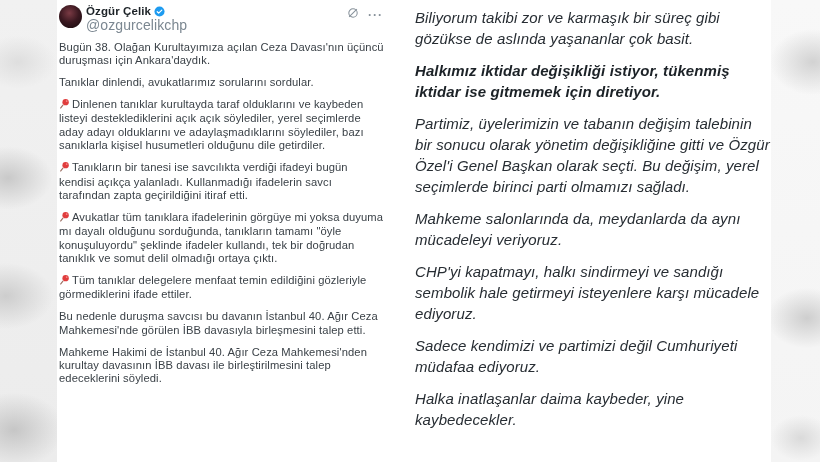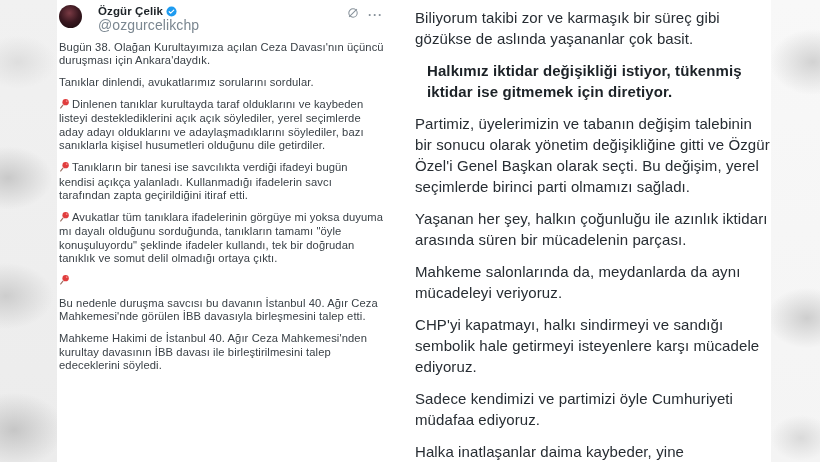--- a/index.html
+++ b/index.html
@@ -35,38 +35,38 @@
   
   .col-left {
     position:absolute; left:57px; top:0; width:332px; padding:5px 4px 0 2px;
     font-size:11.2px; line-height:13.4px; letter-spacing:.1px;
   }
   .tweet-header { display:flex; align-items:flex-start; margin-bottom:8px; }
   .avatar {
     width:23px; height:23px; border-radius:50%; flex:0 0 23px;
     background:radial-gradient(circle at 45% 35%, #7a3a44 0%, #3a1820 48%, #14090c 100%);
   }
-  .author-block { margin-left:16px; flex:1; }
+  .author-block { margin-left:4px; flex:1; }
   .author-line { display:flex; align-items:center; gap:3px; }
   .author-name { font-weight:700; font-size:11.5px; color:#1c2227; }
   .badge svg { display:block; }
   .author-handle { font-size:14px; color:#7b8791; margin-top:1px; }
   .header-actions { display:flex; align-items:center; gap:9px; padding-top:2px; margin-right:2px; }
   .more-dots { color:#87919a; font-size:12px; font-weight:700; letter-spacing:1px; line-height:8px; }
 
   .col-left p { margin:0 0 8.5px; color:#3a4147; }
   .pin { display:inline-block; margin-right:2px; vertical-align:-1px; }
 
   
   .col-right {
     position:absolute; left:415px; top:0; width:357px; padding-top:7px;
     font-size:15px; line-height:21px; letter-spacing:.1px;
   }
-  .col-right p { margin:0 0 11px; color:#272d33; }
-  .col-right p.bold { font-weight:700; color:#1c2227;margin-left:12px; }
+  .col-right p { margin:0 0 11px; color:#272d33;font-style:italic; }
+  .col-right p.bold { font-weight:700; color:#1c2227; }
 </style>
 </head>
 <body>
 
 <div class="blur-strip blur-left"></div>
 <div class="blur-strip blur-right"></div>
 
 <div class="col-left">
   <div class="tweet-header">
     <div class="avatar"></div>
@@ -107,28 +107,27 @@
         </svg></span><span>Tanıkların bir tanesi ise savcılıkta verdiği ifadeyi bugün kendisi açıkça yalanladı. Kullanmadığı ifadelerin savcı tarafından zapta geçirildiğini itiraf etti.</span></p>
   <p><span class="pin"><svg viewBox="0 0 16 16" width="11" height="11">
           <line x1="6" y1="10" x2="2" y2="15" stroke="#9a6b5f" stroke-width="1.6"></line>
           <circle cx="9.6" cy="6" r="4.6" fill="#e03d3d"></circle>
           <circle cx="11.2" cy="4.4" r="1.3" fill="#f58a8a"></circle>
         </svg></span><span>Avukatlar tüm tanıklara ifadelerinin görgüye mi yoksa duyuma mı dayalı olduğunu sorduğunda, tanıkların tamamı "öyle konuşuluyordu" şeklinde ifadeler kullandı, tek bir doğrudan tanıklık ve somut delil olmadığı ortaya çıktı.</span></p>
   <p><span class="pin"><svg viewBox="0 0 16 16" width="11" height="11">
           <line x1="6" y1="10" x2="2" y2="15" stroke="#9a6b5f" stroke-width="1.6"></line>
           <circle cx="9.6" cy="6" r="4.6" fill="#e03d3d"></circle>
           <circle cx="11.2" cy="4.4" r="1.3" fill="#f58a8a"></circle>
-        </svg></span></p>
+        </svg></span><span>Tüm tanıklar delegelere menfaat temin edildiğini gözleriyle görmediklerini ifade ettiler.</span></p>
   <p><span>Bu nedenle duruşma savcısı bu davanın İstanbul 40. Ağır Ceza Mahkemesi'nde görülen İBB davasıyla birleşmesini talep etti.</span></p>
   <p><span>Mahkeme Hakimi de İstanbul 40. Ağır Ceza Mahkemesi'nden kurultay davasının İBB davası ile birleştirilmesini talep edeceklerini söyledi.</span></p>
 </div>
 
 <div class="col-right">
   <p><span>Biliyorum takibi zor ve karmaşık bir süreç gibi gözükse de aslında yaşananlar çok basit.</span></p>
   <p class="bold"><span>Halkımız iktidar değişikliği istiyor, tükenmiş iktidar ise gitmemek için diretiyor.</span></p>
   <p><span>Partimiz, üyelerimizin ve tabanın değişim talebinin bir sonucu olarak yönetim değişikliğine gitti ve Özgür Özel'i Genel Başkan olarak seçti. Bu değişim, yerel seçimlerde birinci parti olmamızı sağladı.</span></p>
-  <p><span>Yaşanan her şey, halkın çoğunluğu ile azınlık iktidarı arasında süren bir mücadelenin parçası.</span></p>
   <p><span>Mahkeme salonlarında da, meydanlarda da aynı mücadeleyi veriyoruz.</span></p>
   <p><span>CHP'yi kapatmayı, halkı sindirmeyi ve sandığı sembolik hale getirmeyi isteyenlere karşı mücadele ediyoruz.</span></p>
-  <p><span>Sadece kendimizi ve partimizi öyle Cumhuriyeti müdafaa ediyoruz.</span></p>
+  <p><span>Sadece kendimizi ve partimizi değil Cumhuriyeti müdafaa ediyoruz.</span></p>
   <p><span>Halka inatlaşanlar daima kaybeder, yine kaybedecekler.</span></p>
 
 </div>
 
 </body></html>

